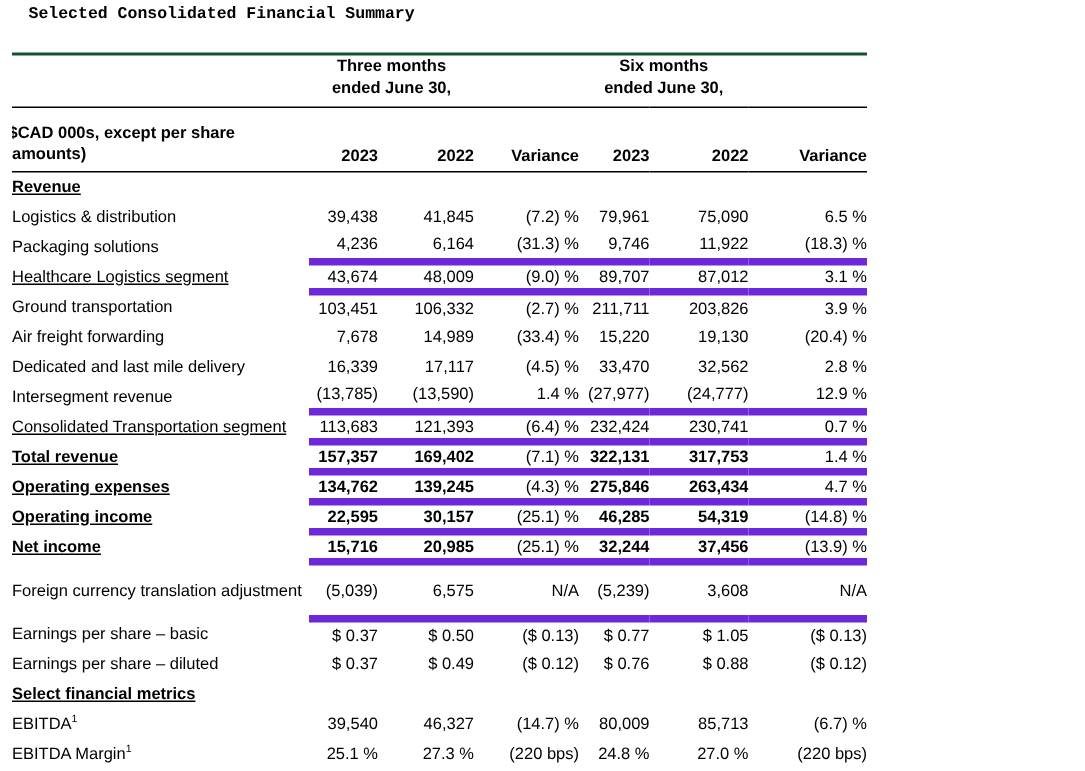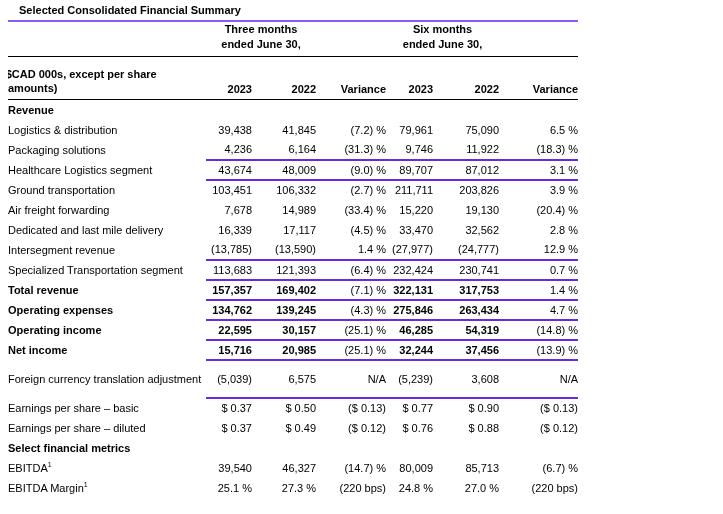--- a/index.html
+++ b/index.html
@@ -13,26 +13,27 @@
     color: #000000;
     -webkit-font-smoothing: antialiased;
   }
   .page {
     padding: 4px 0 0 8px;
     width: 570px;
   }
   .title {
     font-weight: bold;
     padding-left: 11px;
-    padding-bottom: 3px;
+    padding-bottom: 18px;
     line-height: 13px;
-    border-bottom: 2px solid #8b5cf6;
+    border-bottom: 2px solid #14532d;
     width: 570px;
     box-sizing: border-box;
     white-space: nowrap;
+    font-family: Liberation Mono, monospace;
   }
   table.fin-table {
     border-collapse: collapse;
     table-layout: fixed;
     width: 570px;
   }
   table.fin-table td {
     padding: 0;
     overflow: hidden;
   }
@@ -68,25 +69,25 @@
   
   .num {
     text-align: right;
     padding-right: 3px;
   }
   
   tbody tr { height: 20px; }
   tbody tr.tall { height: 38px; }
   td.lab { white-space: nowrap; }
   td.lab.wrap { white-space: normal; line-height: 14px; }
-  .ind0 { padding-left: 11px; }
+  .ind0 { padding-left: 11px; text-decoration: underline; }
   .ind1 { padding-left: 27px; }
   .ind2 { padding-left: 37px; margin-left: 44px; }
   .b { font-weight: bold; }
-  tr.rule td.num { border-bottom: 2px solid #6d28d9; }
+  tr.rule td.num { border-bottom: 5px solid #6d28d9; }
   tr.boldvals td.num { font-weight: bold; }
   tr.boldvals td.num.var { font-weight: normal; }
   sup { font-size: 7px; line-height: 0; }
 </style>
 </head>
 <body>
 
 <div class="page">
   <div class="title">Selected Consolidated Financial Summary</div>
 
@@ -191,21 +192,21 @@
         <tr class="rule">
           <td class="lab ind1"><span>Intersegment revenue</span></td>
           <td class="num">(13,785)</td>
           <td class="num">(13,590)</td>
           <td class="num var">1.4 %</td>
           <td class="num">(27,977)</td>
           <td class="num">(24,777)</td>
           <td class="num var">12.9 %</td>
         </tr>
         <tr class="rule">
-          <td class="lab ind0"><span>Specialized Transportation segment</span></td>
+          <td class="lab ind0"><span>Consolidated Transportation segment</span></td>
           <td class="num">113,683</td>
           <td class="num">121,393</td>
           <td class="num var">(6.4) %</td>
           <td class="num">232,424</td>
           <td class="num">230,741</td>
           <td class="num var">0.7 %</td>
         </tr>
         <tr class="rule boldvals">
           <td class="lab ind0 b"><span>Total revenue</span></td>
           <td class="num">157,357</td>
@@ -250,21 +251,21 @@
           <td class="num">(5,239)</td>
           <td class="num">3,608</td>
           <td class="num var">N/A</td>
         </tr>
         <tr>
           <td class="lab ind1"><span>Earnings per share – basic</span></td>
           <td class="num">$ 0.37</td>
           <td class="num">$ 0.50</td>
           <td class="num var">($ 0.13)</td>
           <td class="num">$ 0.77</td>
-          <td class="num">$ 0.90</td>
+          <td class="num">$ 1.05</td>
           <td class="num var">($ 0.13)</td>
         </tr>
         <tr>
           <td class="lab ind1"><span>Earnings per share – diluted</span></td>
           <td class="num">$ 0.37</td>
           <td class="num">$ 0.49</td>
           <td class="num var">($ 0.12)</td>
           <td class="num">$ 0.76</td>
           <td class="num">$ 0.88</td>
           <td class="num var">($ 0.12)</td>

